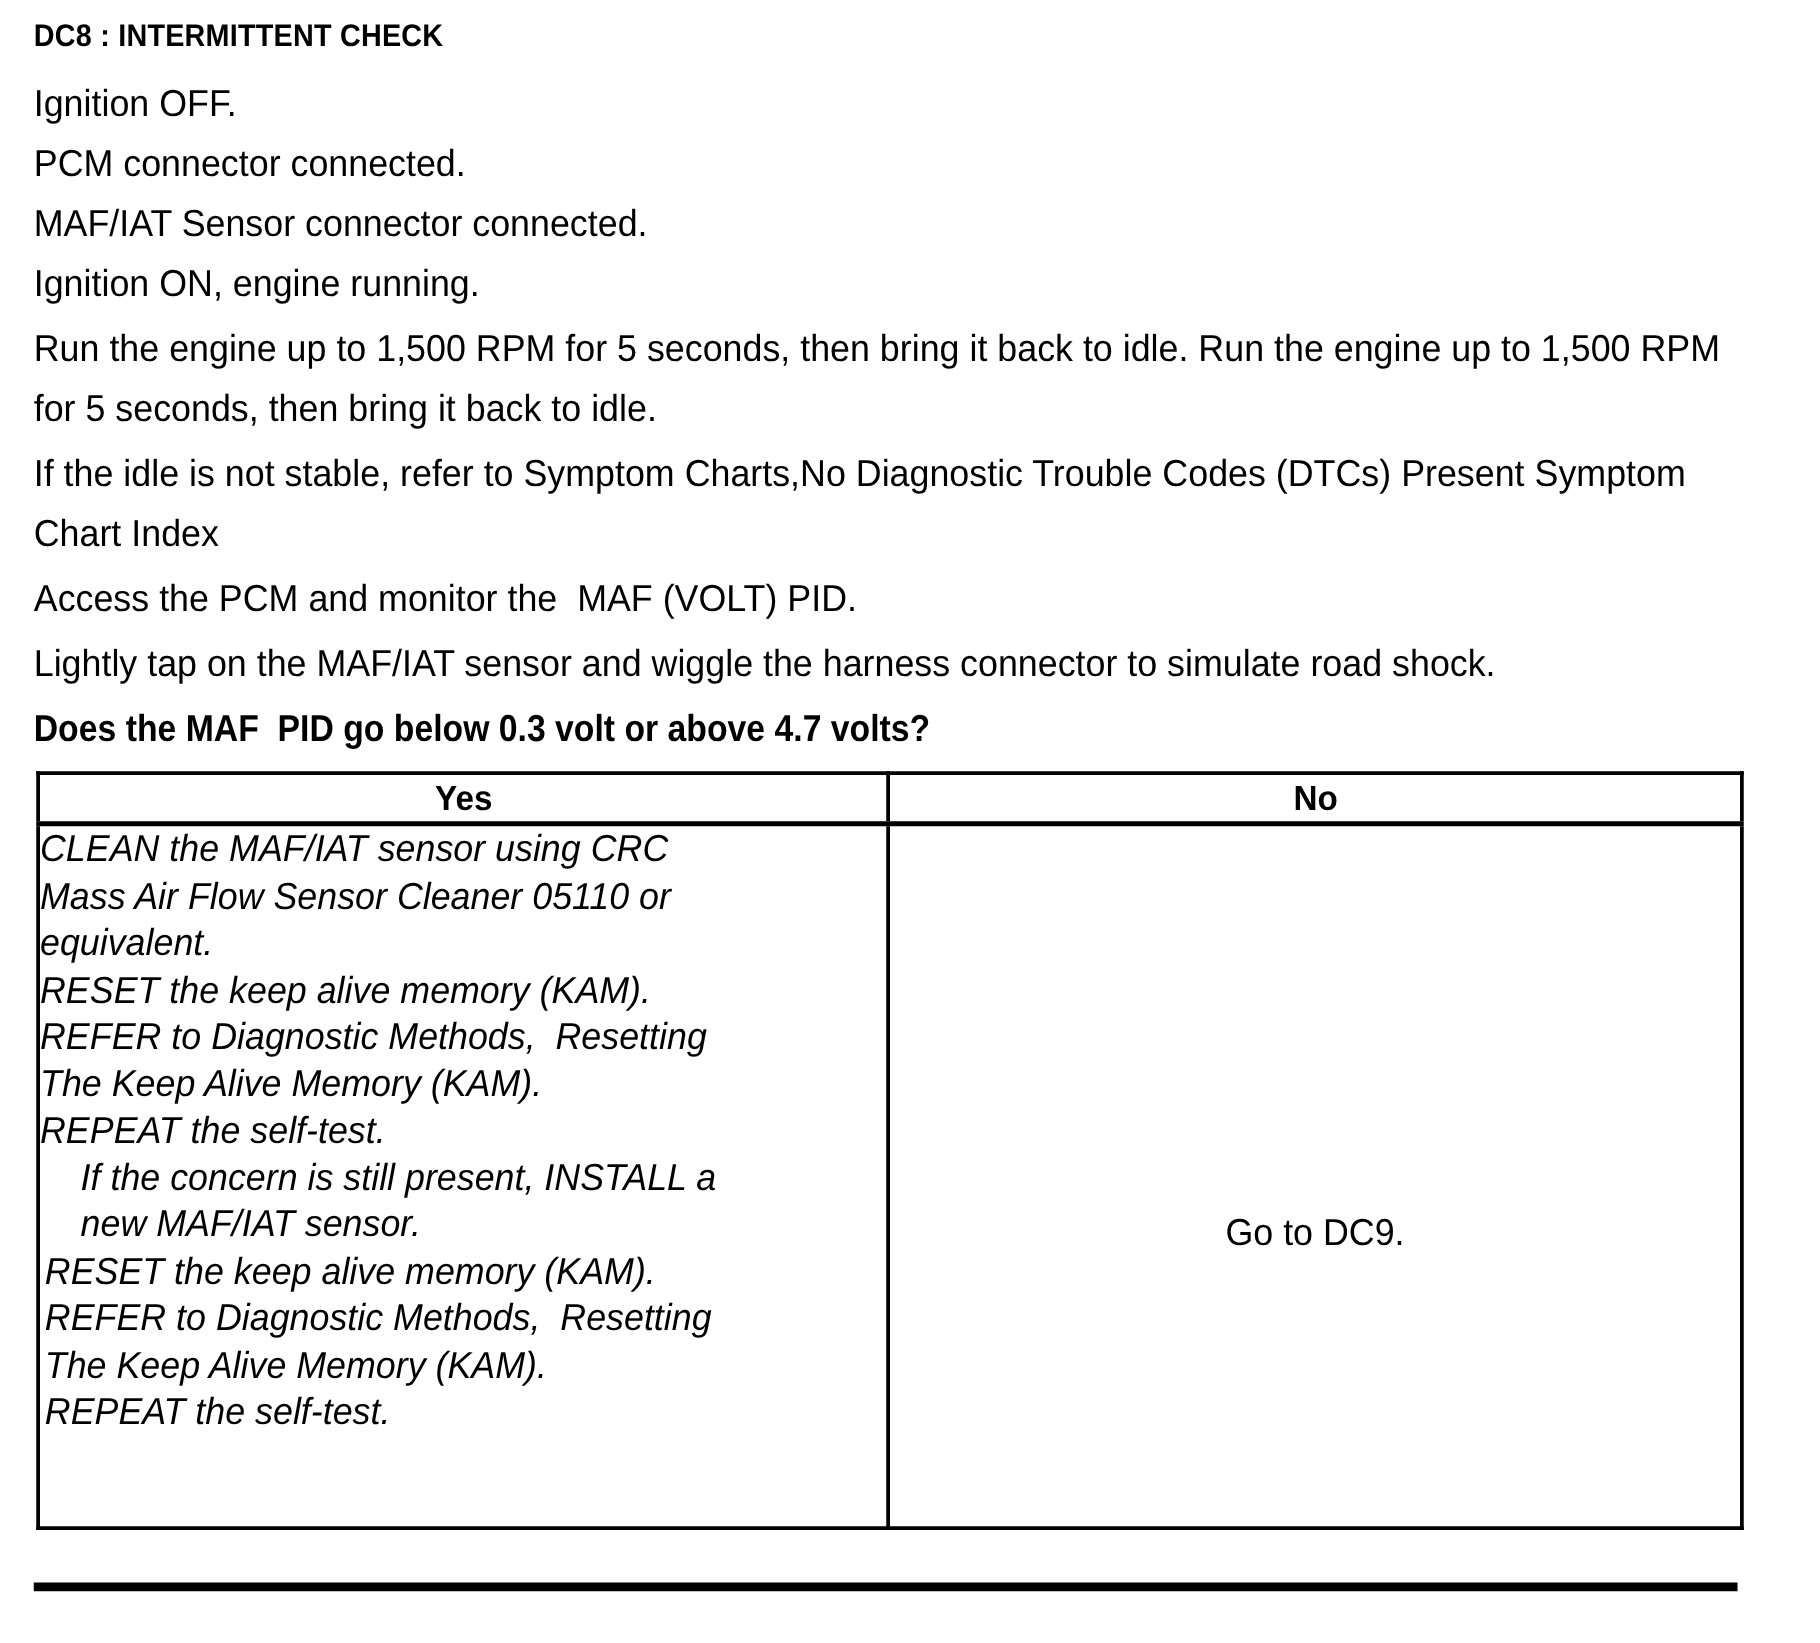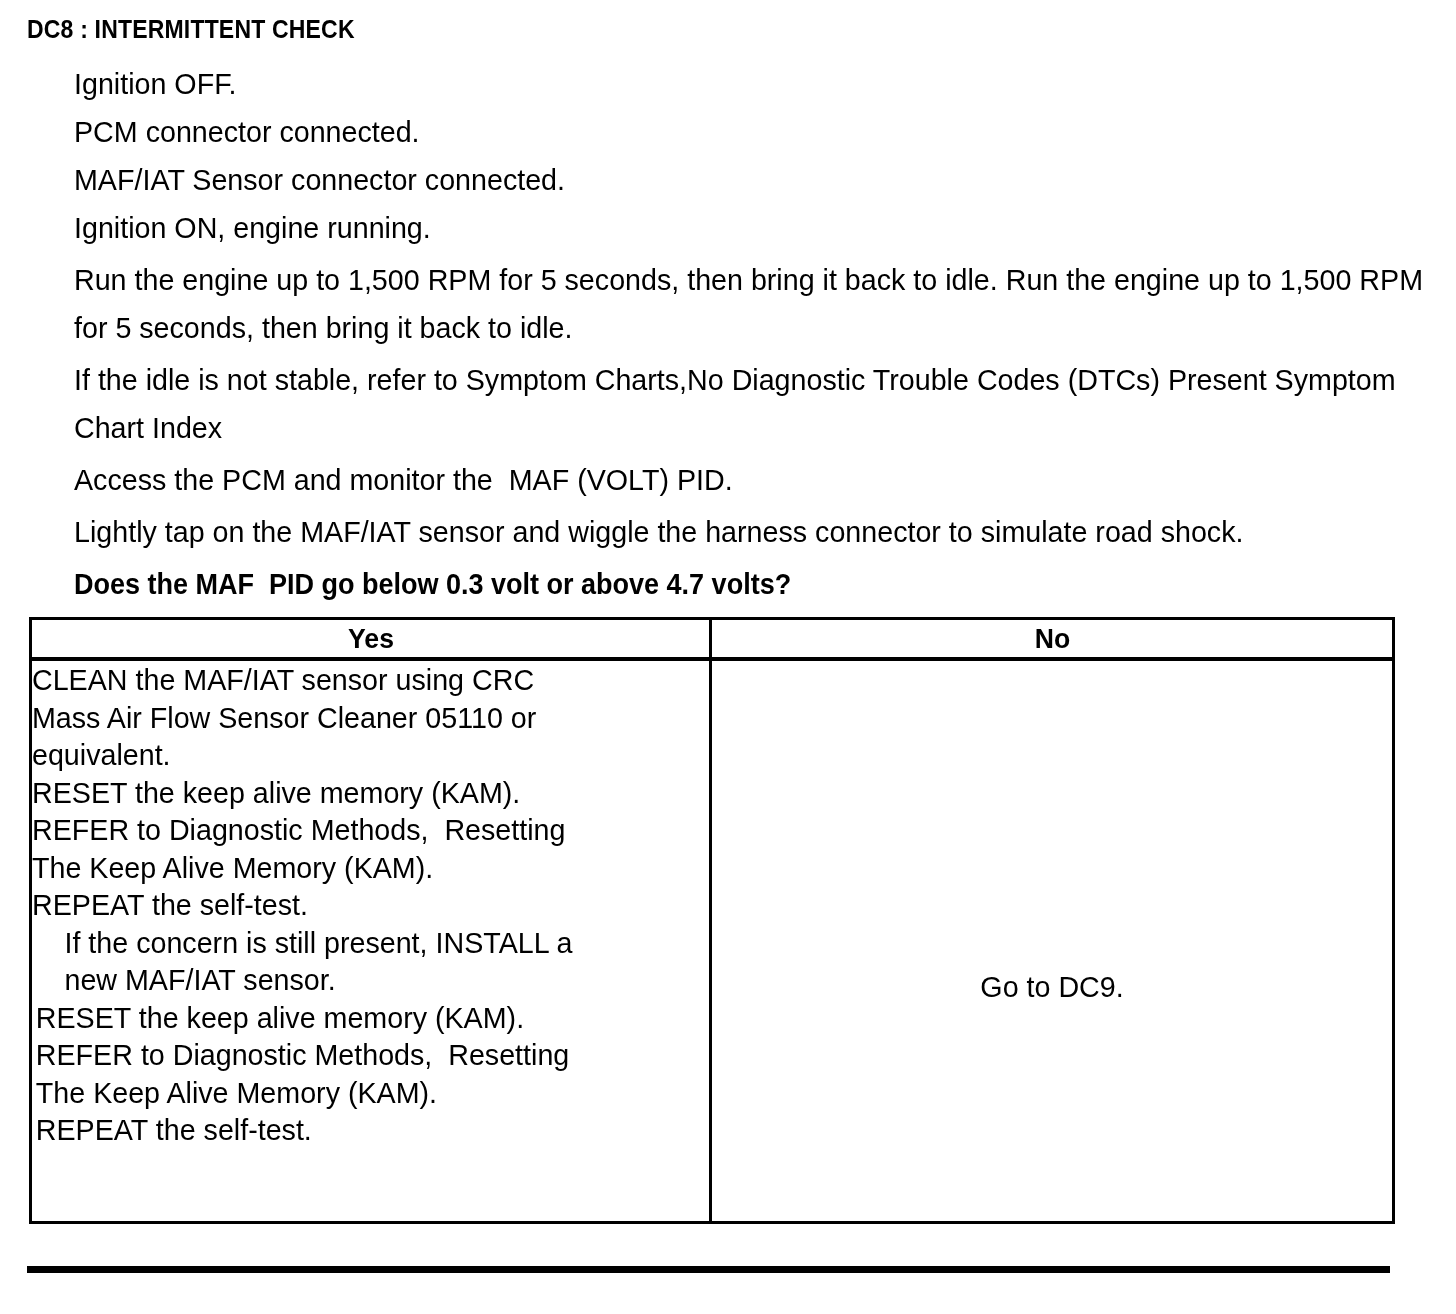--- a/index.html
+++ b/index.html
@@ -37,21 +37,20 @@
     white-space: nowrap;
     line-height: 1.1;
   }
 
   
   .body-block {
     position: absolute;
     left: 27px;
     top: 60px;
     width: 1370px;
-    margin-left: 47px;
   }
   .para {
     font-size: 30px;
     line-height: 48px;
     transform: scaleX(0.955);
     transform-origin: left top;
     white-space: pre-wrap;
     margin: 0;
     padding: 0;
   }
@@ -88,20 +87,21 @@
     font-size: 28px;
     font-weight: bold;
     text-align: center;
     vertical-align: middle;
     transform: scaleX(0.95);
     border-bottom-width: 4px;
   }
   .cell-yes {
     height: 560px;
     padding: 3px 6px 0 4px;
+    font-style: italic;
   }
   .cell-no {
     height: 560px;
     text-align: center;
     vertical-align: middle;
     position: relative;
     margin-left: 32px;
   }
   .yes-line {
     font-size: 30px;

